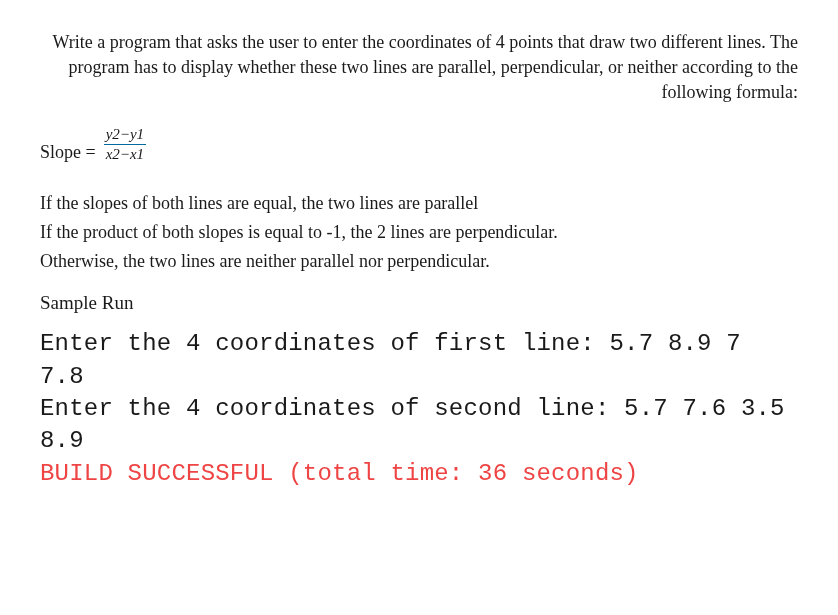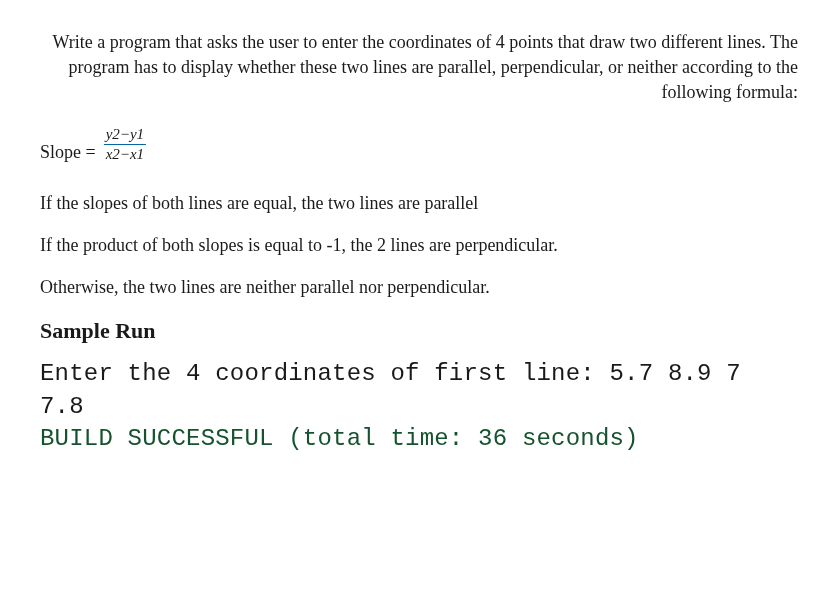--- a/index.html
+++ b/index.html
@@ -38,40 +38,40 @@
       margin-left: 2px;
     }
     .fraction .num {
       border-bottom: 1px solid #0369a1;
       padding: 0 2px 2px 2px;
     }
     .fraction .den {
       padding: 1px 2px 0 2px;
     }
     .rule {
-      margin: 17px 0;
+      margin: 4px 0;
       line-height: 1.4;
     }
     .sample-heading {
-      font-weight: bold;
+      font-weight: normal;
       margin: 18px 0 14px 0;
-      font-size: 22px;
+      font-size: 19px;
     }
     .output {
       font-family: Liberation Mono, monospace;
       font-stretch: condensed;
       font-size: 24px;
       line-height: 1.35;
       letter-spacing: 0.2px;
     }
     .output .line {
       display: block;
     }
     .build {
-      color: #14532d;
+      color: #ef4444;
     }
   </style>
 </head>
 <body>
 
 <div class="intro">Write a program that asks the user to enter the coordinates of 4 points that draw two different lines. The program has to display whether these two lines are parallel, perpendicular, or neither according to the following formula:</div>
 
 <div class="formula">
   <div class="formula-row">
     <span class="slope-label">Slope =</span>
@@ -83,14 +83,15 @@
 </div>
 
 <div class="rule">If the slopes of both lines are equal, the two lines are parallel</div>
 <div class="rule">If the product of both slopes is equal to -1, the 2 lines are perpendicular.</div>
 <div class="rule">Otherwise, the two lines are neither parallel nor perpendicular.</div>
 
 <div class="sample-heading">Sample Run</div>
 
 <div class="output">
   <span class="line">Enter the 4 coordinates of first line: 5.7  8.9  7  7.8</span>
+  <span class="line">Enter the 4 coordinates of second line: 5.7 7.6 3.5 8.9</span>
   <span class="line build">BUILD SUCCESSFUL (total time: 36 seconds)</span>
 </div>
 
 </body></html>

